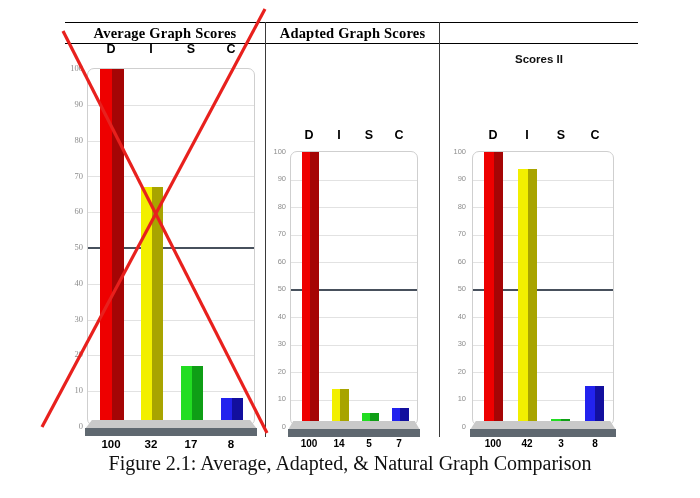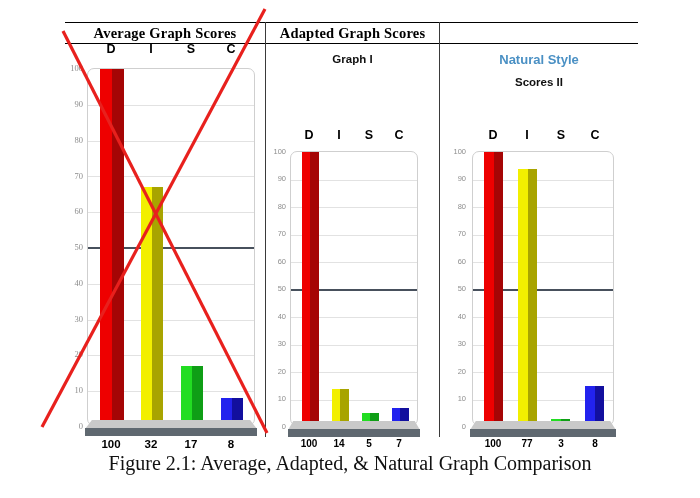--- a/index.html
+++ b/index.html
@@ -179,21 +179,20 @@
 
       <div class="vals" style="left:26px;top:394px;width:160px;">
         <span>100</span>
         <span>32</span>
         <span>17</span>
         <span>8</span>
       </div>
     </div>
 
     <div class="panel p2">
-      <div class="graph-title">Graph I</div>
 
       <div class="disc-row" style="left:28px;top:84px;width:120px;">
         <span>D</span>
         <span>I</span>
         <span>S</span>
         <span>C</span>
       </div>
 
       <div class="plot" style="left:24px;top:107px;width:128px;height:275px;">
         <div class="gridline" style="top:27.5px;"></div>
@@ -255,21 +254,20 @@
 
       <div class="vals small" style="left:28px;top:394px;width:120px;">
         <span>100</span>
         <span>14</span>
         <span>5</span>
         <span>7</span>
       </div>
     </div>
 
     <div class="panel p3">
-      <div class="style-title">Natural Style</div>
       <div class="graph-title">Scores II</div>
 
       <div class="disc-row" style="left:36px;top:84px;width:136px;">
         <span>D</span>
         <span>I</span>
         <span>S</span>
         <span>C</span>
       </div>
 
       <div class="plot" style="left:32px;top:107px;width:142px;height:275px;">
@@ -325,21 +323,21 @@
         <div class="ytick sans" style="left:4px;top:379px;width:22px;">0</div>
       </div>
 
       <div class="platform" style="left:30px;top:377px;width:146px;height:16px;">
         <div class="plat-top"></div>
         <div class="plat-front"></div>
       </div>
 
       <div class="vals small" style="left:36px;top:394px;width:136px;">
         <span>100</span>
-        <span>77</span>
+        <span>42</span>
         <span>3</span>
         <span>8</span>
       </div>
     </div>
   </div>
 
   <svg class="xmark" viewBox="0 0 700 498" xmlns="http://www.w3.org/2000/svg">
     <line x1="63" y1="31" x2="267" y2="433" stroke="#e8201d" stroke-width="3.2"></line>
     <line x1="265" y1="9" x2="42" y2="427" stroke="#e8201d" stroke-width="3.2"></line>
   </svg>

